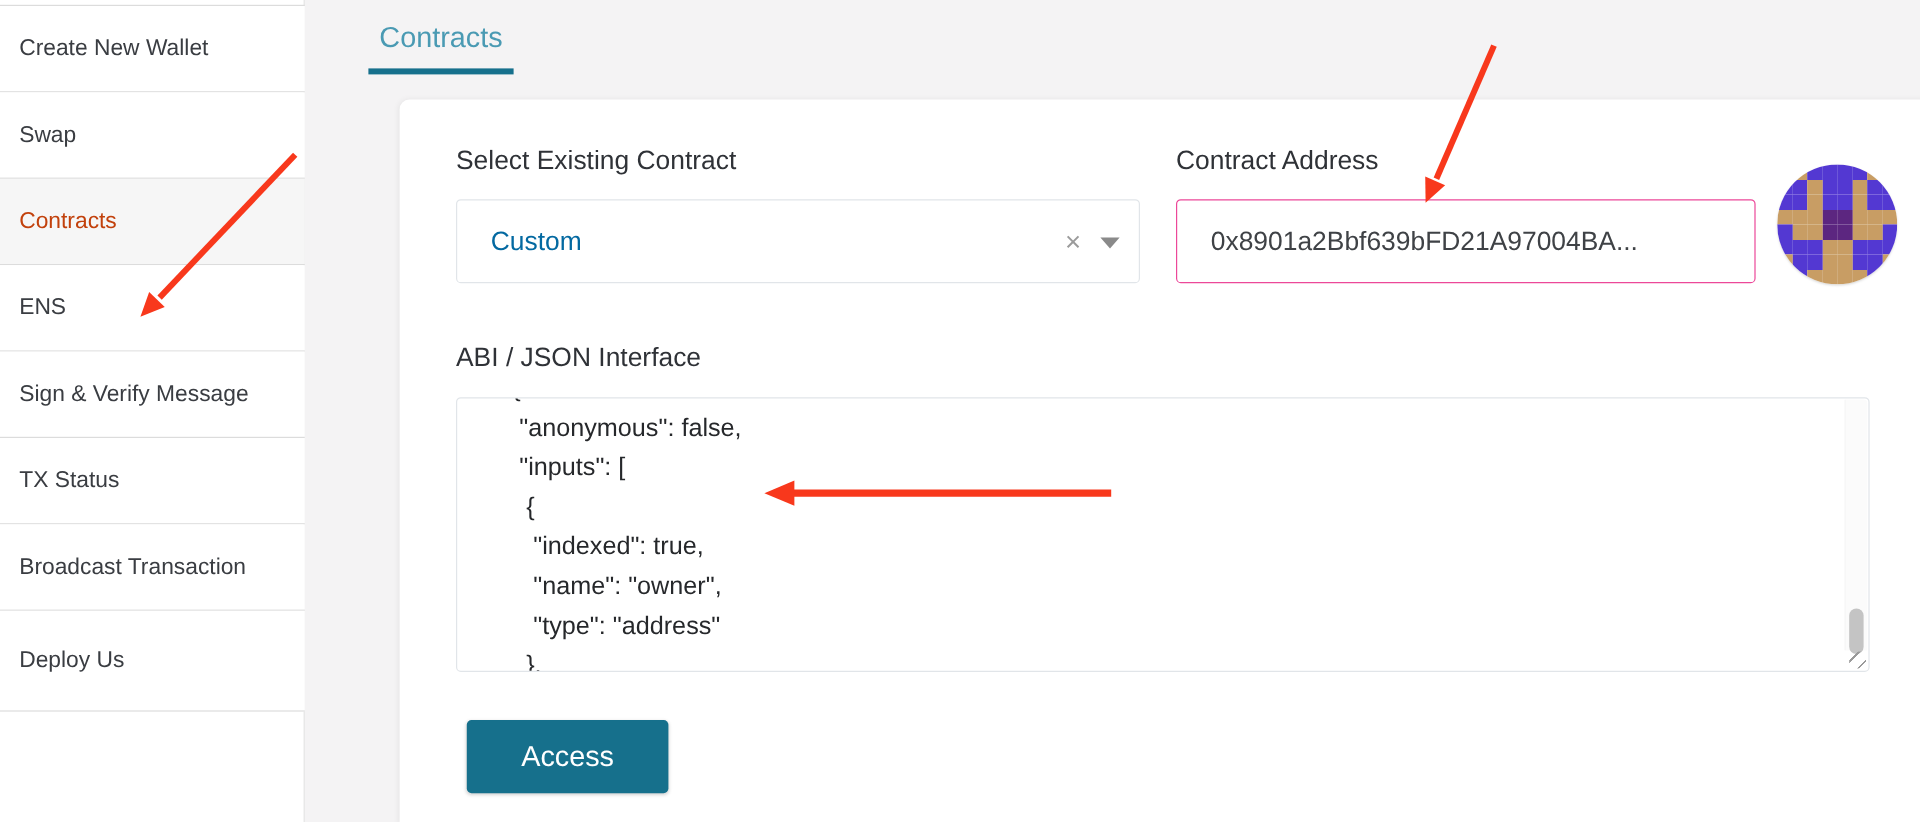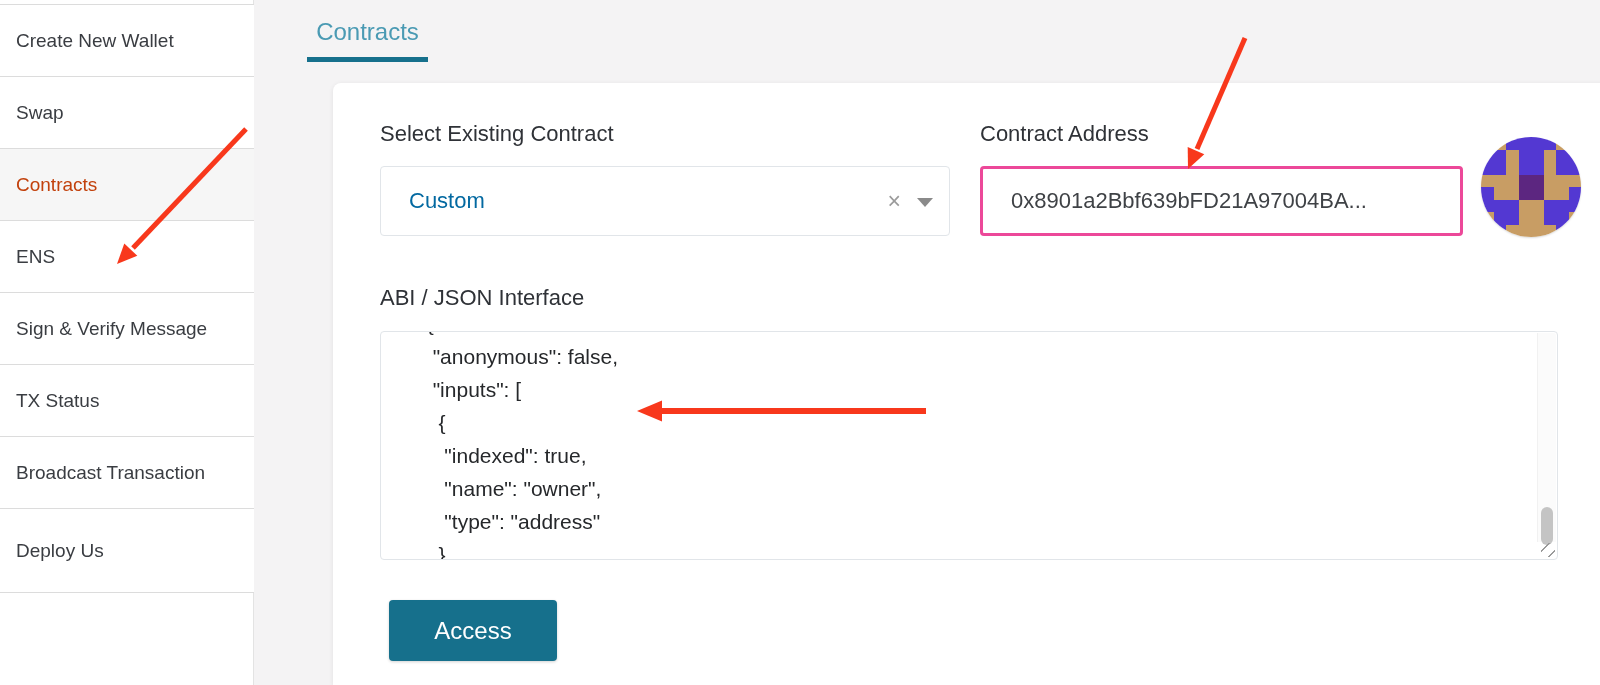--- a/index.html
+++ b/index.html
@@ -59,21 +59,21 @@
     font-size:23px; color:#9b9b9b; cursor:pointer;
   }
   .chevron {
     position:absolute; right:16px; top:31px; width:0; height:0; cursor:pointer;
     border-left:8px solid transparent; border-right:8px solid transparent;
     border-top:9px solid #8a8a8a;
   }
 
   .address-input {
     position:absolute; left:647px; top:83px; width:483px; height:70px;
-    background:#fff; border:3px solid #ec4899; border-radius:4px;
+    background:#fff; border:1px solid #ec4899; border-radius:4px;
     padding:0 14px 0 28px; font-family:"Liberation Sans",sans-serif;
     font-size:22px; color:#3f4246; outline:none;
   }
 
   .blockie {
     position:absolute; left:1148px; top:54px; width:100px; height:100px;
     border-radius:50%; overflow:hidden; box-shadow:0 1px 2px rgba(0,0,0,0.15);
   }
   .blockie-grid {
     display:grid; width:100%; height:100%;

